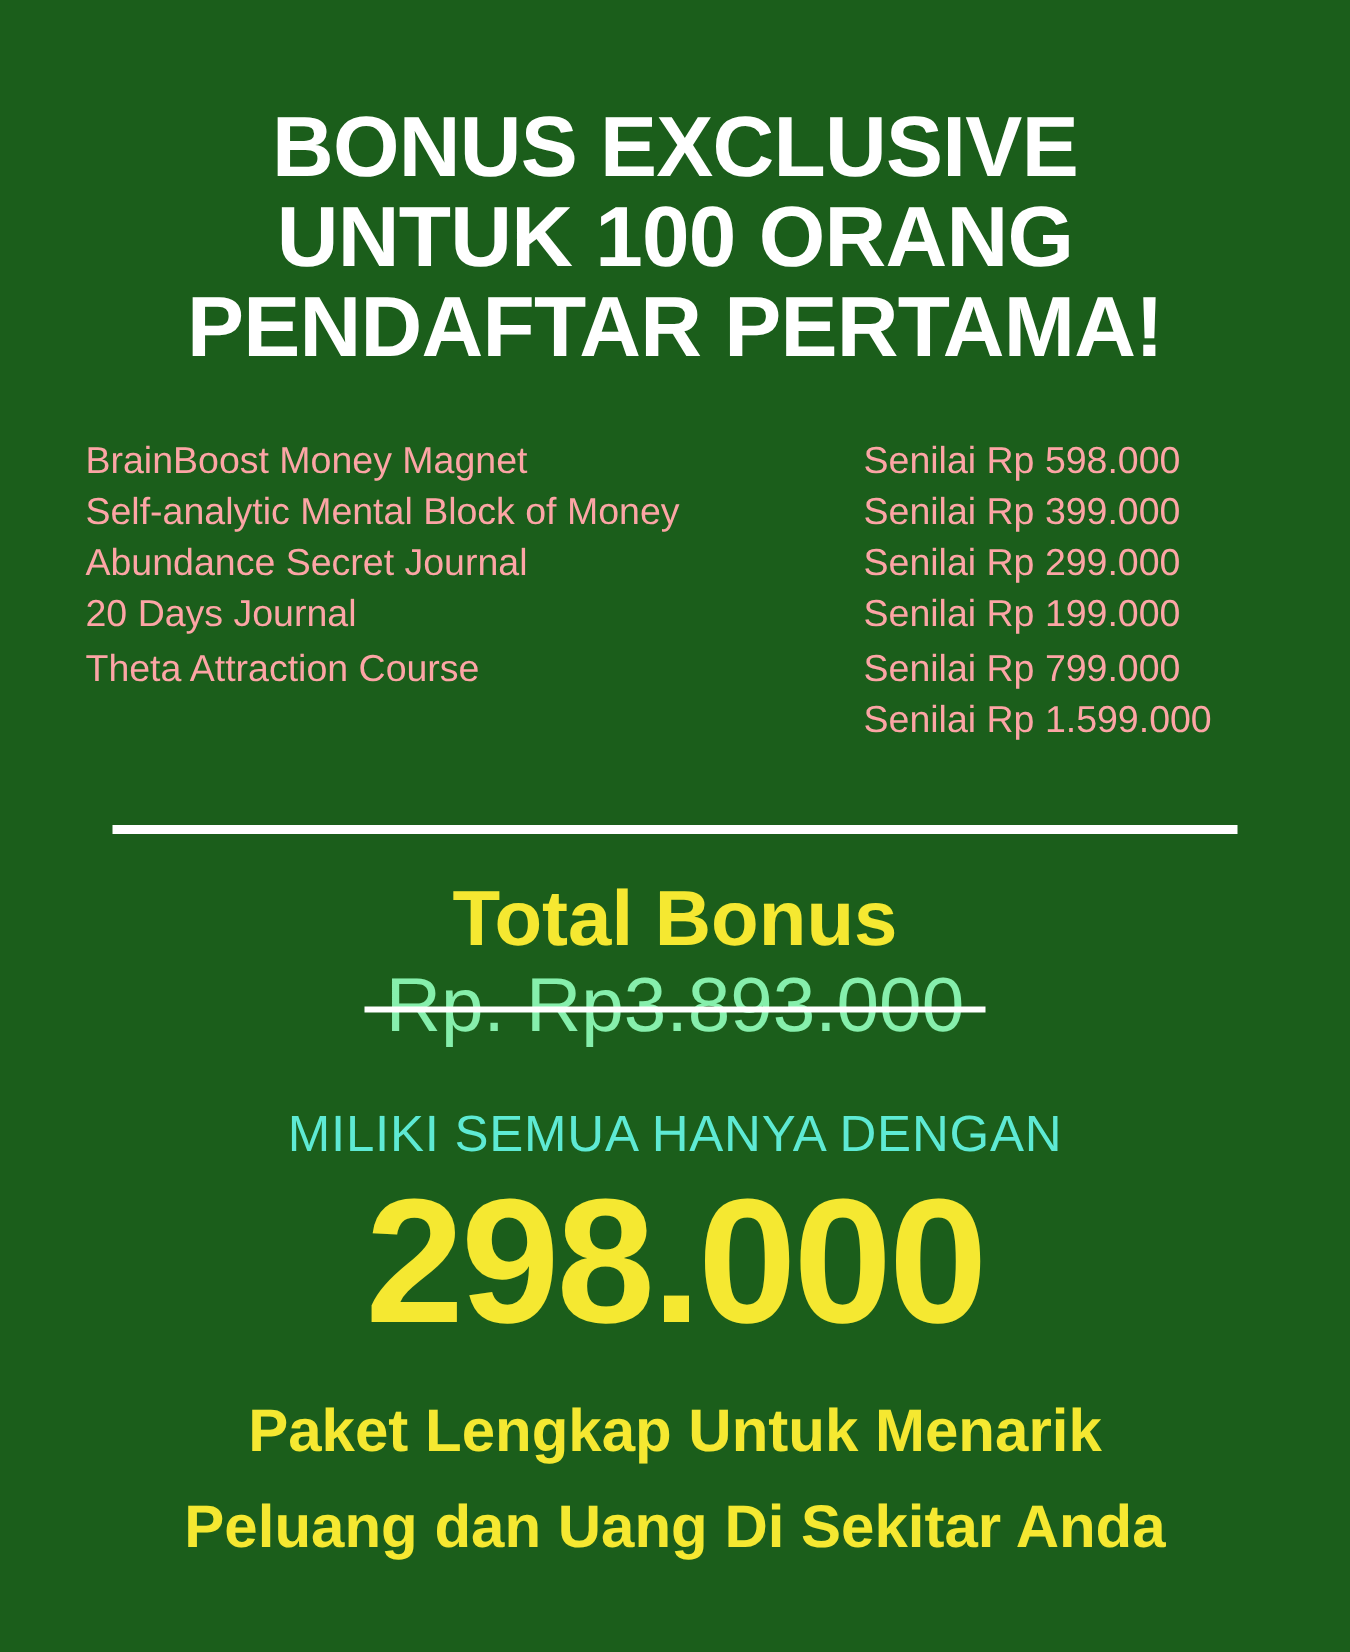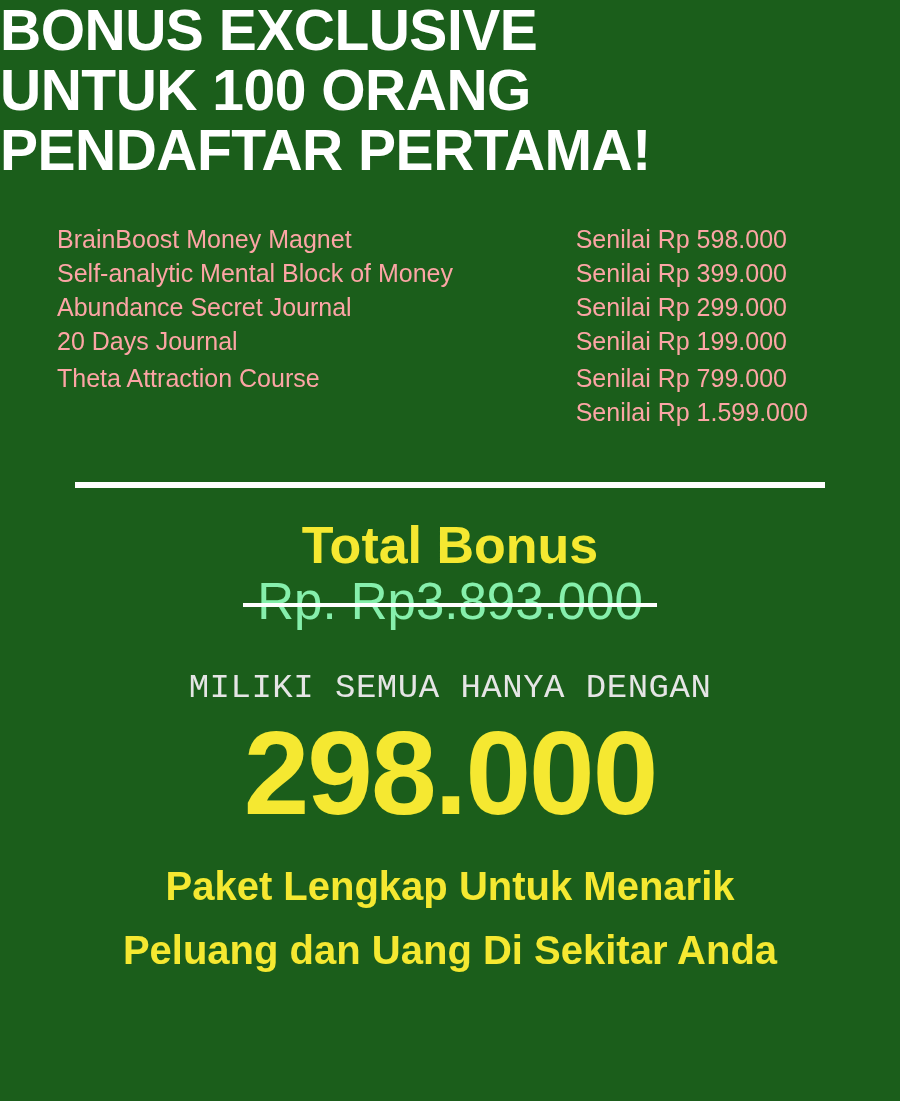--- a/index.html
+++ b/index.html
@@ -16,20 +16,22 @@
   .page {
     position: relative;
     width: 900px;
     height: 1101px;
     background: #1b5e1b;
     box-sizing: border-box;
   }
 
   
   .headline {
+    padding-top: 68px;
+    text-align: center;
     color: #ffffff;
     font-weight: bold;
     font-size: 57px;
     line-height: 60px;
     letter-spacing: -0.5px;
     text-transform: uppercase;
   }
   .headline .line {
     display: block;
     white-space: nowrap;
@@ -105,25 +107,24 @@
     right: 0;
     top: 52%;
     height: 4px;
     background: #ffffff;
   }
 
   
   .own-label {
     margin-top: 44px;
     text-align: center;
-    color: #e5e5e5;
+    color: #5eead4;
     font-size: 34px;
     line-height: 40px;
     letter-spacing: 0.5px;
-    font-family: Liberation Mono, monospace;
   }
   .price {
     margin-top: 2px;
     text-align: center;
     color: #f5e831;
     font-weight: bold;
     font-size: 118px;
     line-height: 126px;
     letter-spacing: -2px;
   }

